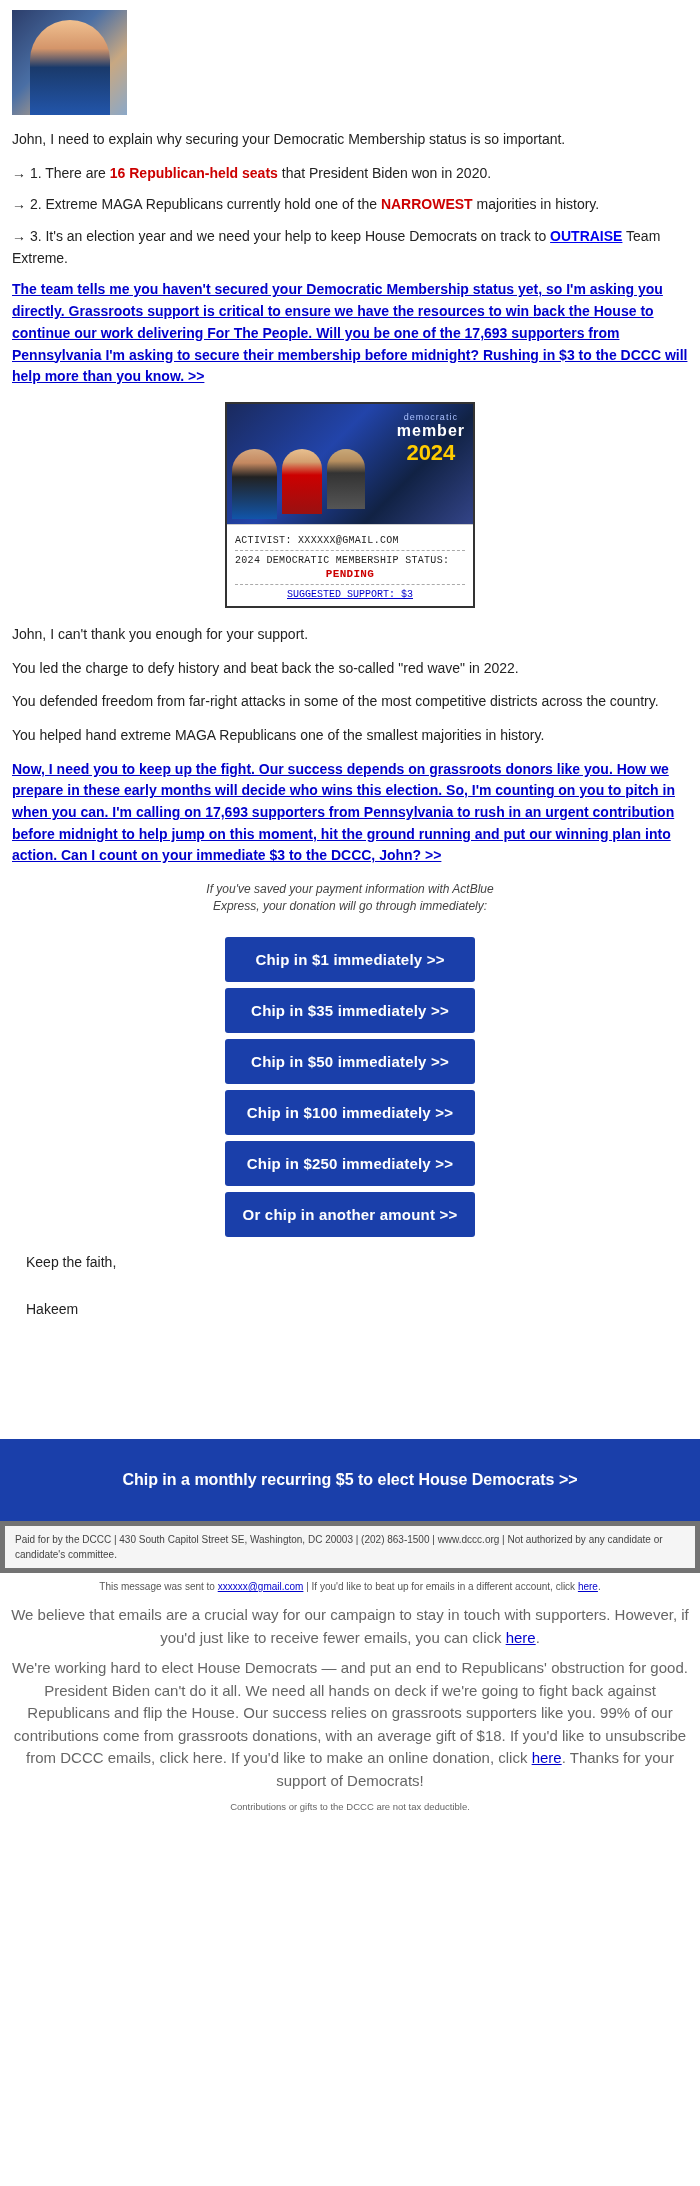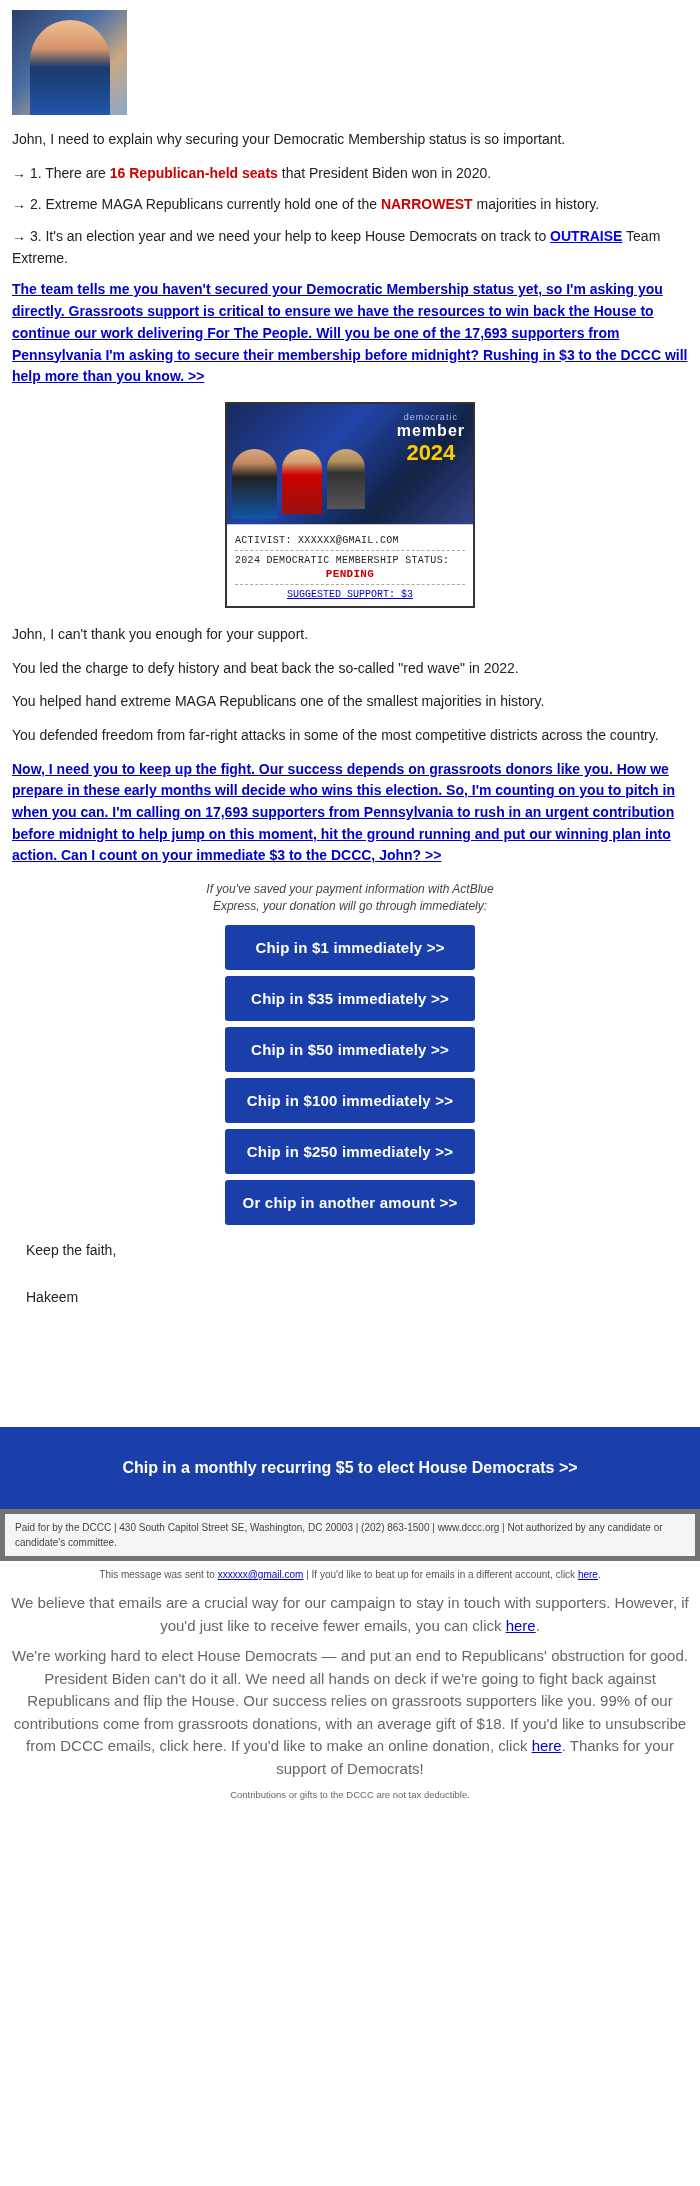--- a/index.html
+++ b/index.html
@@ -154,21 +154,21 @@
       cursor: pointer;
     }
     .donation-section {
       margin: 10px 0 14px 0;
     }
     .actblue-note {
       text-align: center;
       font-size: 12px;
       color: #444;
       line-height: 1.4;
-      margin-bottom: 10px;
+      margin-bottom: 22px;
       font-style: italic;
     }
     .donate-btn {
       display: block;
       width: 250px;
       margin: 6px auto;
       padding: 14px 10px;
       background: #1a3faa;
       color: #fff;
       font-size: 15px;
@@ -284,22 +284,22 @@
       <div class="card-row">
         <span>2024 DEMOCRATIC MEMBERSHIP STATUS:</span>
         <span class="card-pending">PENDING</span>
       </div>
       <div class="card-suggested">SUGGESTED SUPPORT: $3</div>
     </div>
   </div>
 
   <p class="paragraph">John, I can't thank you enough for your support.</p>
   <p class="paragraph">You led the charge to defy history and beat back the so-called "red wave" in 2022.</p>
+  <p class="paragraph">You defended freedom from far-right attacks in some of the most competitive districts across the country.</p>
   <p class="paragraph">You helped hand extreme MAGA Republicans one of the smallest majorities in history.</p>
-  <p class="paragraph">You defended freedom from far-right attacks in some of the most competitive districts across the country.</p>
 
   <a class="main-cta-link">Now, I need you to keep up the fight. Our success depends on grassroots donors like you. How we prepare in these early months will decide who wins this election. So, I'm counting on you to pitch in when you can. I'm calling on 17,693 supporters from Pennsylvania to rush in an urgent contribution before midnight to help jump on this moment, hit the ground running and put our winning plan into action. Can I count on your immediate $3 to the DCCC, John? &gt;&gt;</a>
 
   <div class="donation-section">
     <p class="actblue-note">If you've saved your payment information with ActBlue<br>Express, your donation will go through immediately:</p>
 
     <button class="donate-btn">Chip in $1 immediately &gt;&gt;</button>
     <button class="donate-btn">Chip in $35 immediately &gt;&gt;</button>
     <button class="donate-btn">Chip in $50 immediately &gt;&gt;</button>
     <button class="donate-btn">Chip in $100 immediately &gt;&gt;</button>

